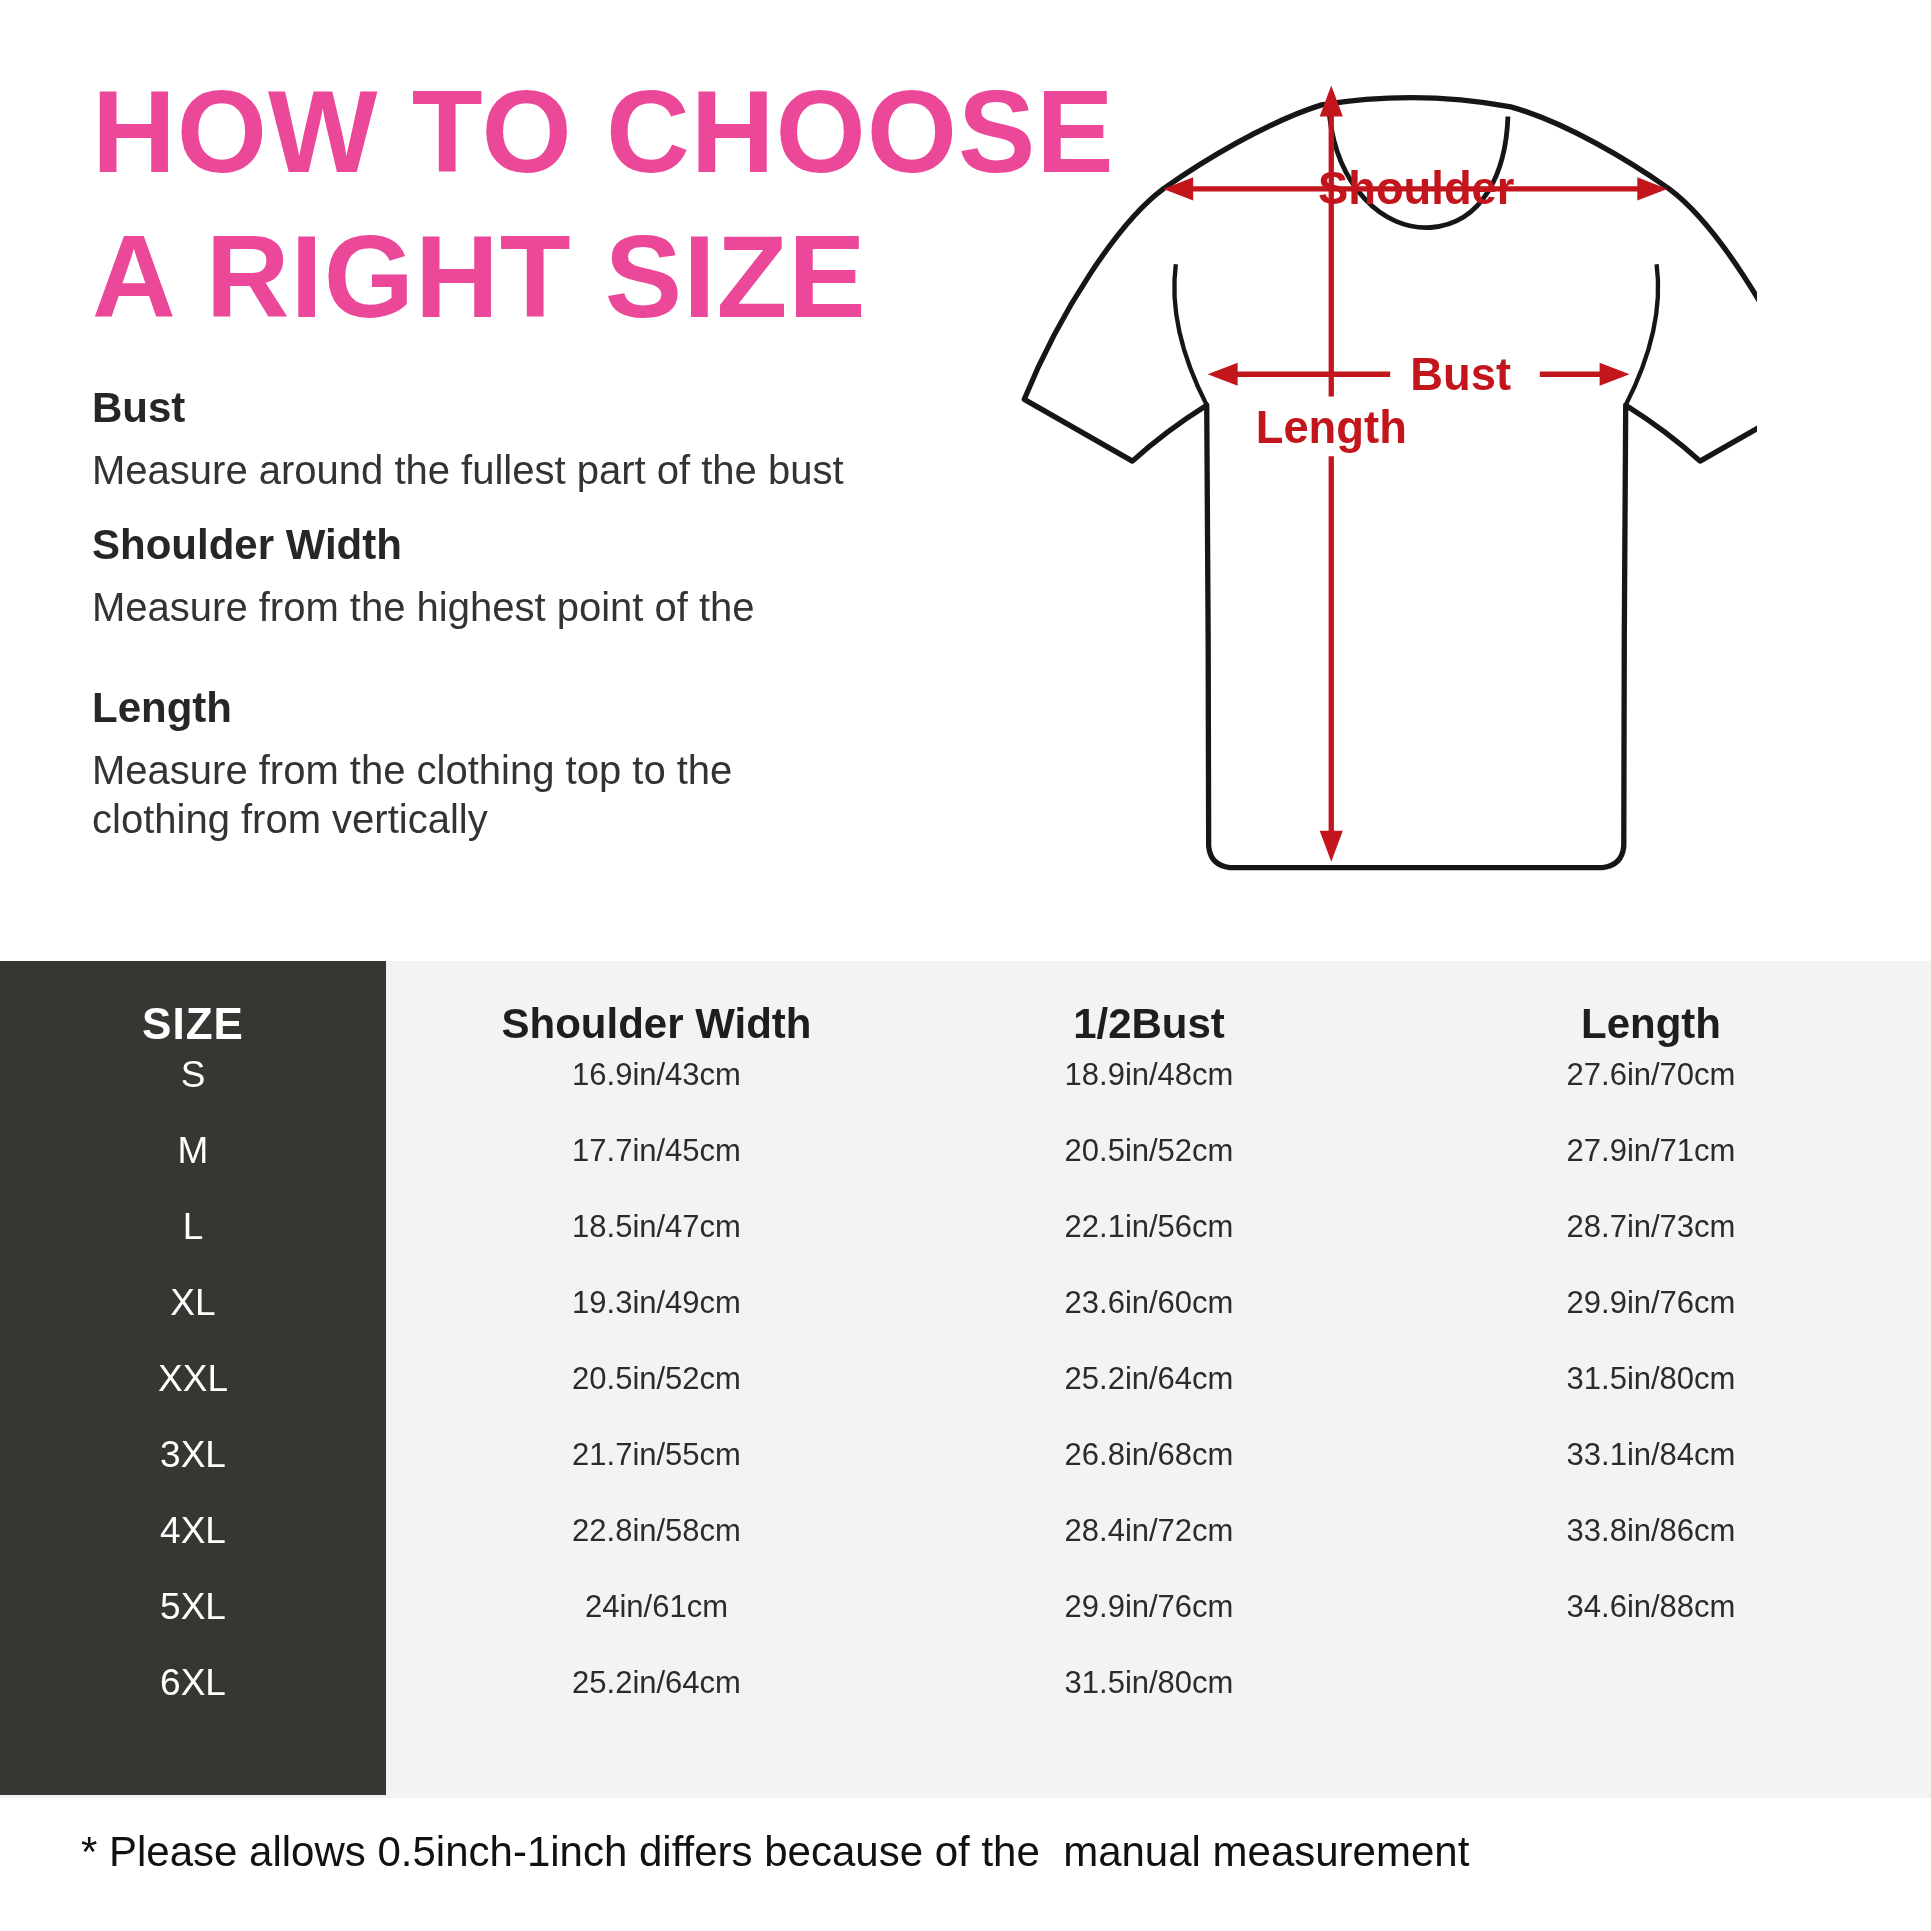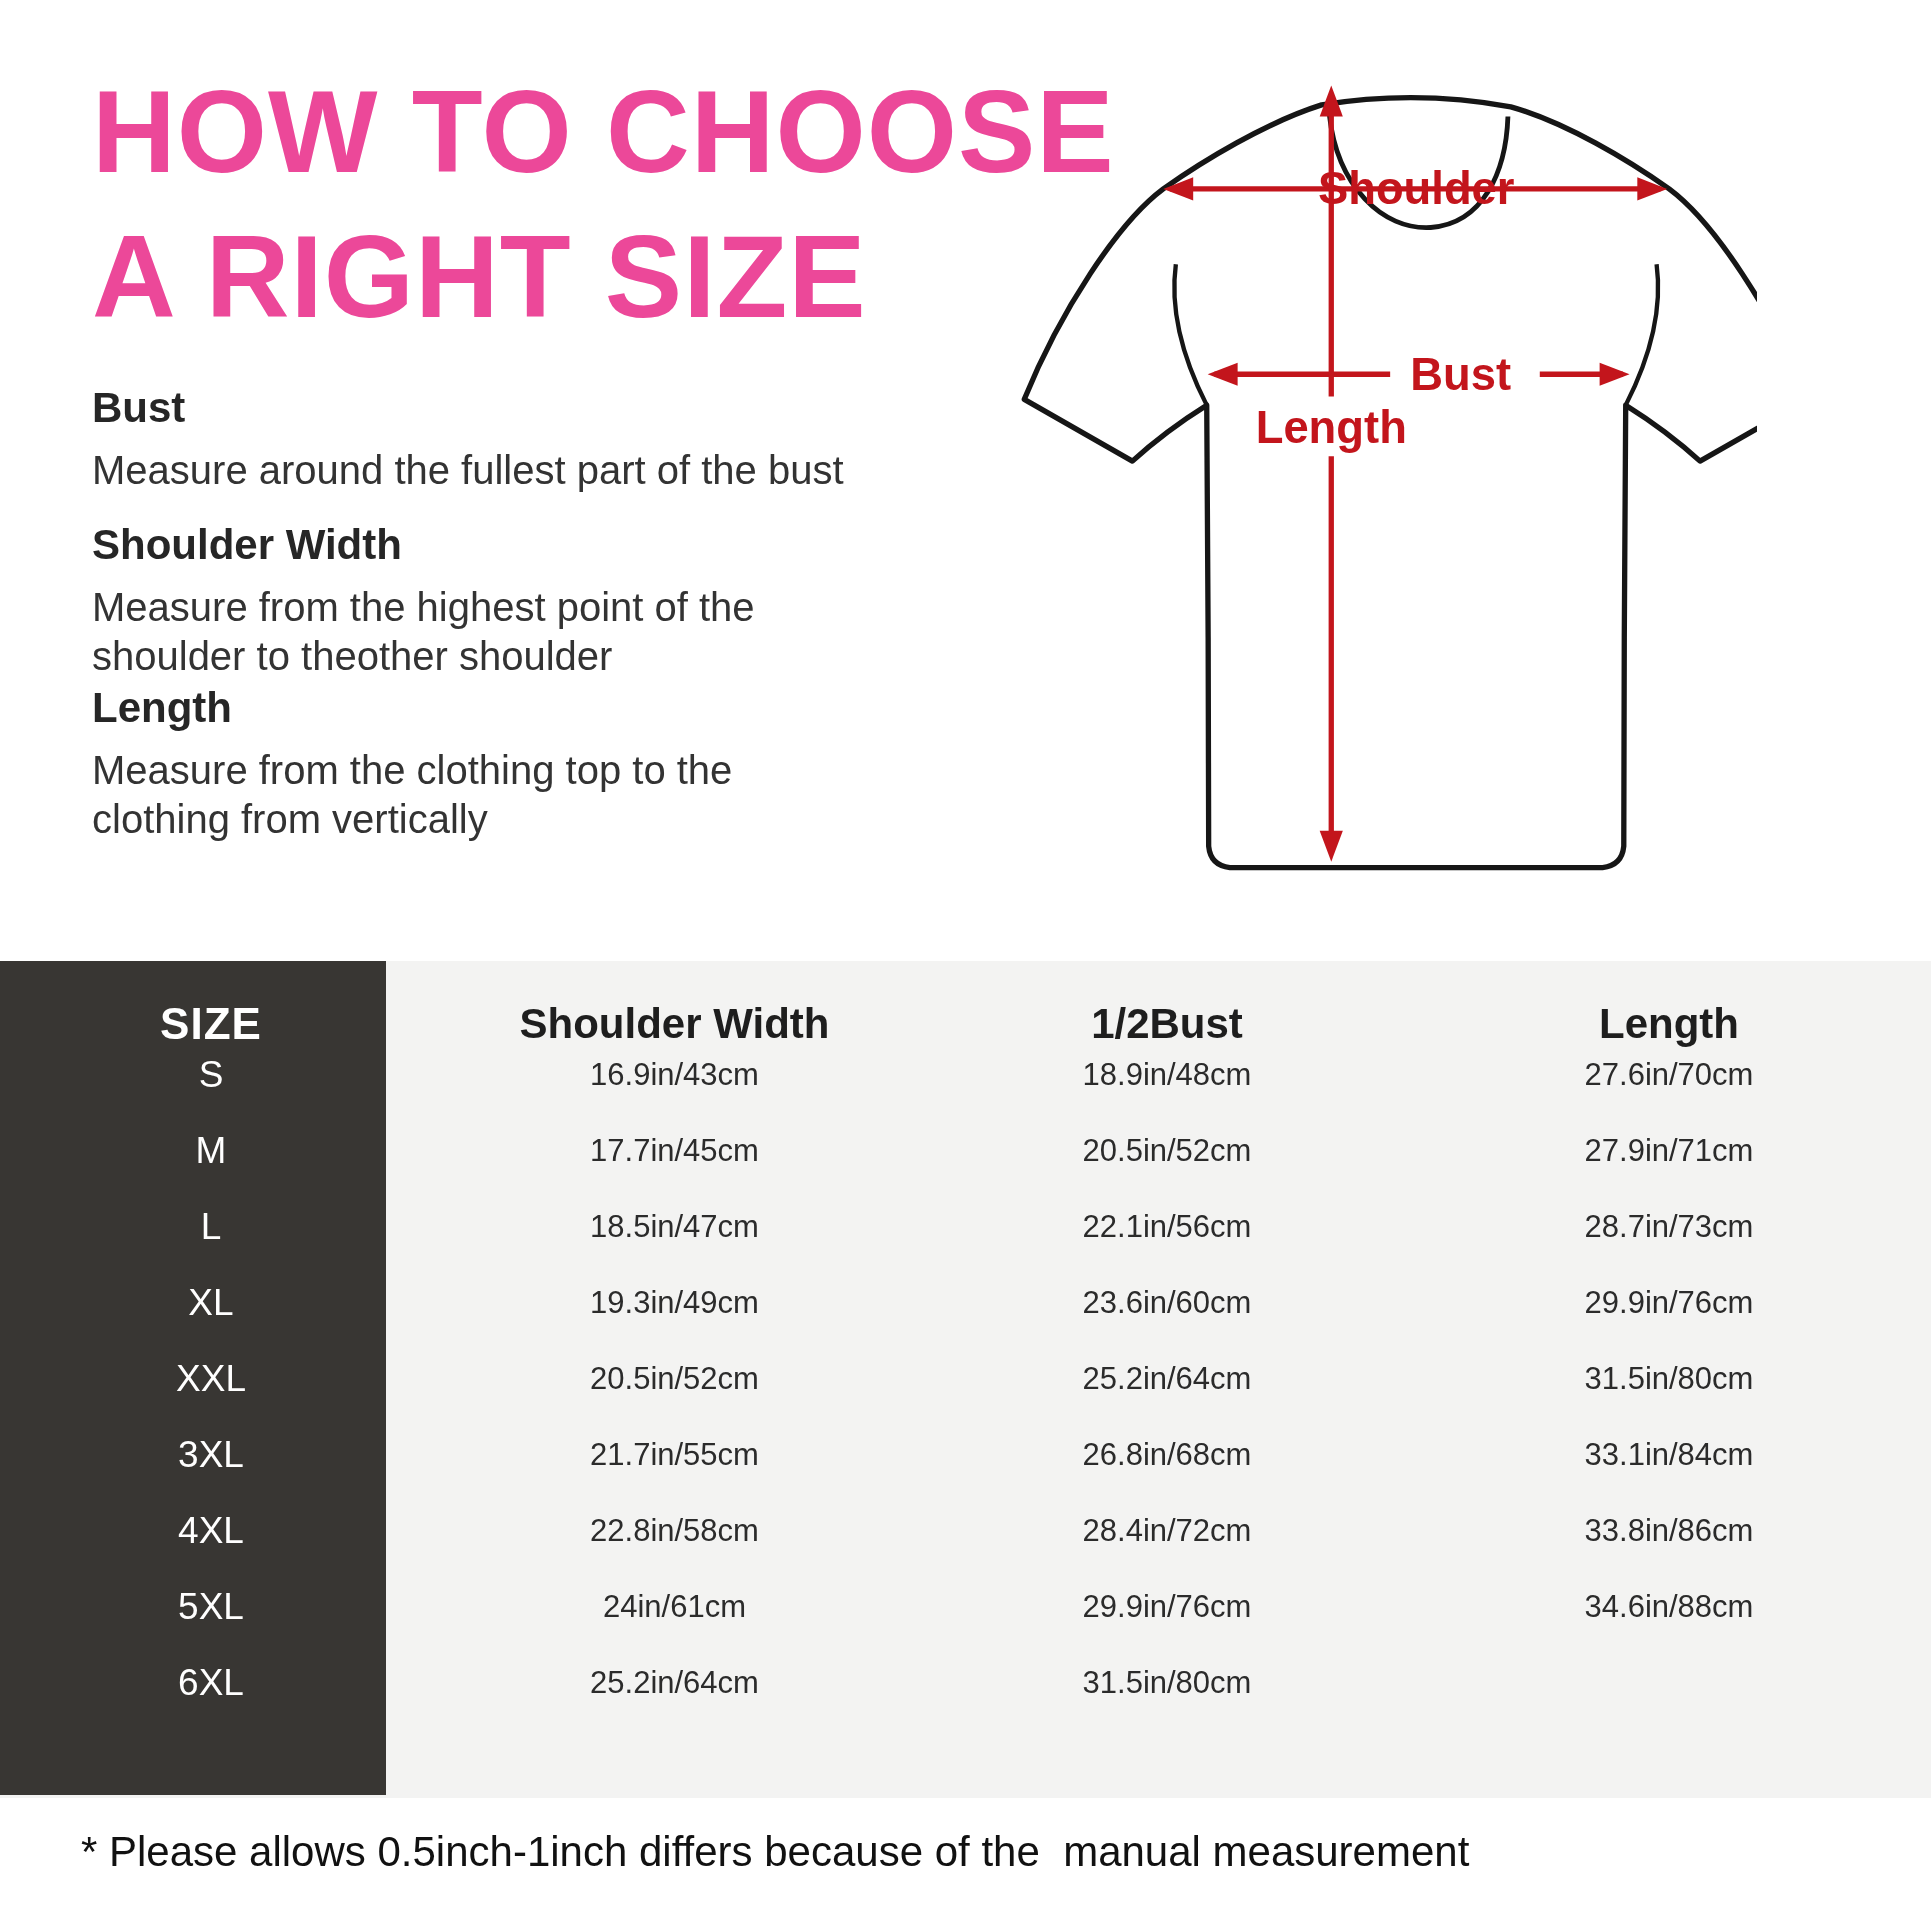--- a/index.html
+++ b/index.html
@@ -41,21 +41,21 @@
   
   .table-bg{
     position:absolute;left:0;top:961px;width:1931px;height:837px;
     background:var(--table-bg);
   }
   .size-col-bg{
     position:absolute;left:0;top:961px;width:386px;height:834px;
     background:var(--dark-col);
   }
   .size-grid{
-    position:absolute;left:18px;top:961px;width:1659px;
+    position:absolute;left:0;top:961px;width:1659px;
     display:grid;
     grid-template-columns:386px 541px 444px 560px;
     grid-auto-rows:76px;
   }
   .size-grid .hcell,.size-grid .cell{
     display:flex;align-items:center;justify-content:center;
     font-size:31px;color:#2b2b2b;
   }
   .size-grid .hcell{
     height:126px;font-size:42px;font-weight:700;color:#1e1e1e;
@@ -76,21 +76,20 @@
   <div>A RIGHT SIZE</div>
 </div>
 
 <div class="guide-section gs-1">
   <h3>Bust</h3>
   <p>Measure around the fullest part of the bust</p>
 </div>
 <div class="guide-section gs-2">
   <h3>Shoulder Width</h3>
   <p>Measure from the highest point of the</p>
-  <p>shoulder to theother shoulder</p>
 </div>
 <div class="guide-section gs-3">
   <h3>Length</h3>
   <p>Measure from the clothing top to the</p>
   <p>clothing from vertically</p>
 </div>
 
 <div class="diagram">
   <svg viewBox="0 0 780 850">
 

